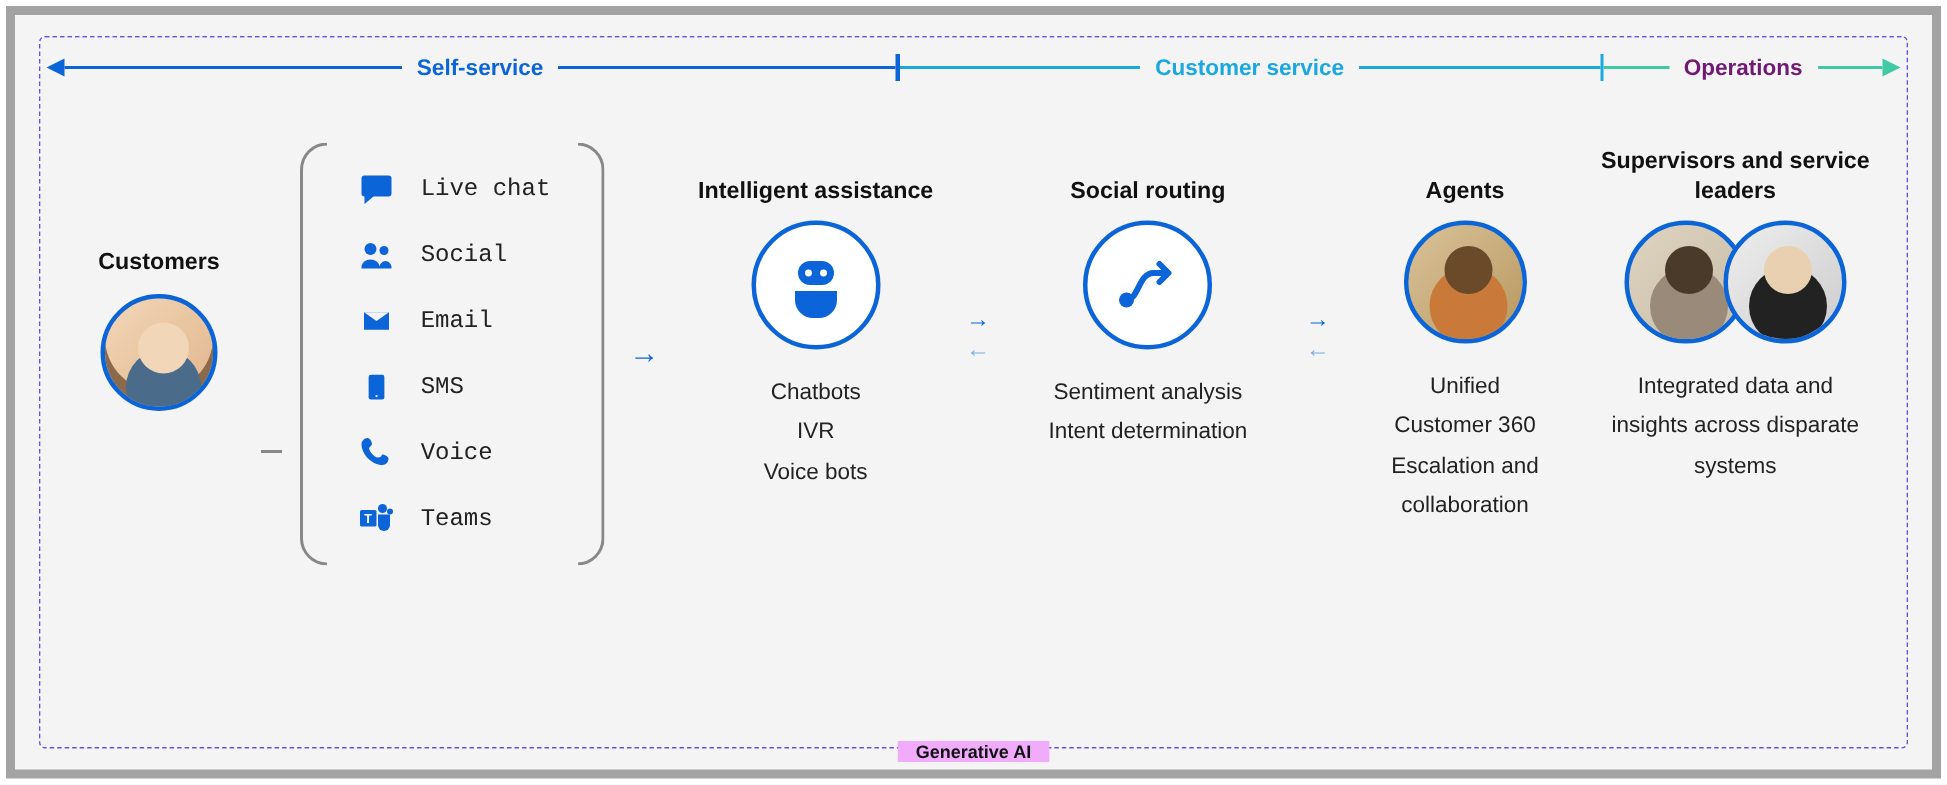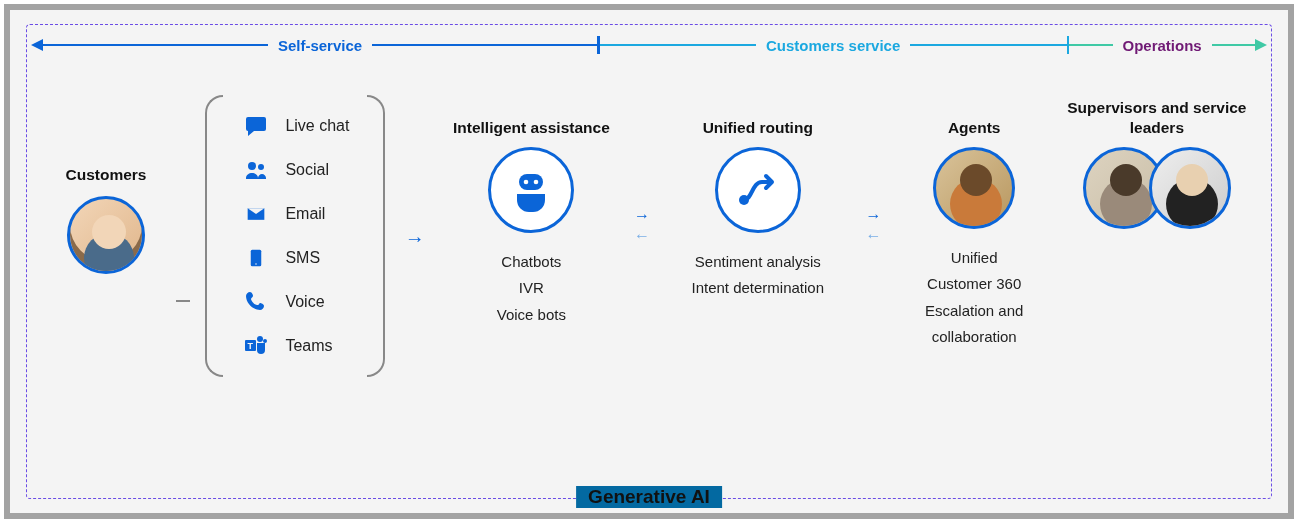--- a/index.html
+++ b/index.html
@@ -107,20 +107,21 @@
   }
   .avatar-circle::after{
     content:""; position:absolute; width:34px; height:34px; border-radius:50%;
     background:#f2d6b8; top:16px; left:22px; box-shadow: 0 26px 0 8px #4a6b8a;
   }
   
   .channels-wrap {
     display: flex;
     align-items: center;
     margin-top: 0;
+    font-family: Liberation Mono, monospace;
   }
   .bracket {
     width: 18px;
     align-self: stretch;
     border-top: 2px solid #888;
     border-bottom: 2px solid #888;
     border-radius: 18px 0 0 18px;
     border-left: 2px solid #888;
     margin-right: 10px;
   }
@@ -194,24 +195,24 @@
   .supervisor-pair .agent-avatar { margin:0; }
   .supervisor-pair .agent-avatar:nth-child(2){ margin-left:-16px; background:linear-gradient(135deg,#eee,#ccc);}
   .supervisor-pair .agent-avatar:nth-child(1){ background:linear-gradient(135deg,#ddd3c0,#c8bda6);}
   .supervisor-pair .agent-avatar:nth-child(1)::after{ background:#4a3a2a; box-shadow:0 24px 0 10px #9a8a7a;}
   .supervisor-pair .agent-avatar:nth-child(2)::after{ background:#e8d0b0; box-shadow:0 24px 0 10px #222;}
 
   .footer-label {
     position:absolute;
     bottom:-10px; left:50%;
     transform:translateX(-50%);
-    background:#0369a1;
+    background:#f0abfc;
     padding:0 12px;
     font-weight:700;
-    font-size:19px;
+    font-size:12px;
     color:#111;
   }
   .conn-line {
     width: 14px;
     height: 2px;
     background: #888;
     align-self: center;
     margin-top: 130px;
   }
 </style>
@@ -224,21 +225,21 @@
     <div class="timeline">
       <div class="seg seg1">
         <div class="arrow-left"></div>
         <div class="seg-line"></div>
         <span class="seg-label">Self-service</span>
         <div class="seg-line"></div>
         <div class="tick tick1"></div>
       </div>
       <div class="seg seg2">
         <div class="seg-line"></div>
-        <span class="seg-label">Customers service</span>
+        <span class="seg-label">Customer service</span>
         <div class="seg-line"></div>
         <div class="tick tick2"></div>
       </div>
       <div class="seg seg3">
         <div class="seg-line"></div>
         <span class="seg-label">Operations</span>
         <div class="seg-line"></div>
         <div class="arrow-right"></div>
       </div>
     </div>
@@ -335,21 +336,21 @@
           <div>Voice bots</div>
         </div>
       </div>
 
       <div class="bi-arrow">
         <span>→</span>
           <span class="a2">←</span>
       </div>
 
       <div class="col col-routing">
-        <div class="col-title">Unified routing</div>
+        <div class="col-title">Social routing</div>
         <div class="feature-circle">
           <svg viewBox="0 0 48 48" width="48" height="48">
               <g fill="none" stroke="#0b65d8" stroke-width="4" stroke-linecap="round" stroke-linejoin="round">
                 <path d="M10 34c8 0 8-18 18-18h8"></path>
                 <path d="M32 10l6 6-6 6"></path>
               </g>
               <circle cx="10" cy="34" r="5" fill="#0b65d8"></circle>
             </svg>
         </div>
         <div class="sub-list">
@@ -372,19 +373,22 @@
           <div>Escalation and collaboration</div>
         </div>
       </div>
 
       <div class="col col-supervisors">
         <div class="col-title">Supervisors and service leaders</div>
         <div class="supervisor-pair">
           <div class="agent-avatar"></div>
           <div class="agent-avatar"></div>
         </div>
+        <div class="sub-list">
+          <div>Integrated data and insights across disparate systems</div>
+        </div>
       </div>
 
     </div>
 
     <div class="footer-label">Generative AI</div>
   </div>
 </div>
 
 </body></html>

